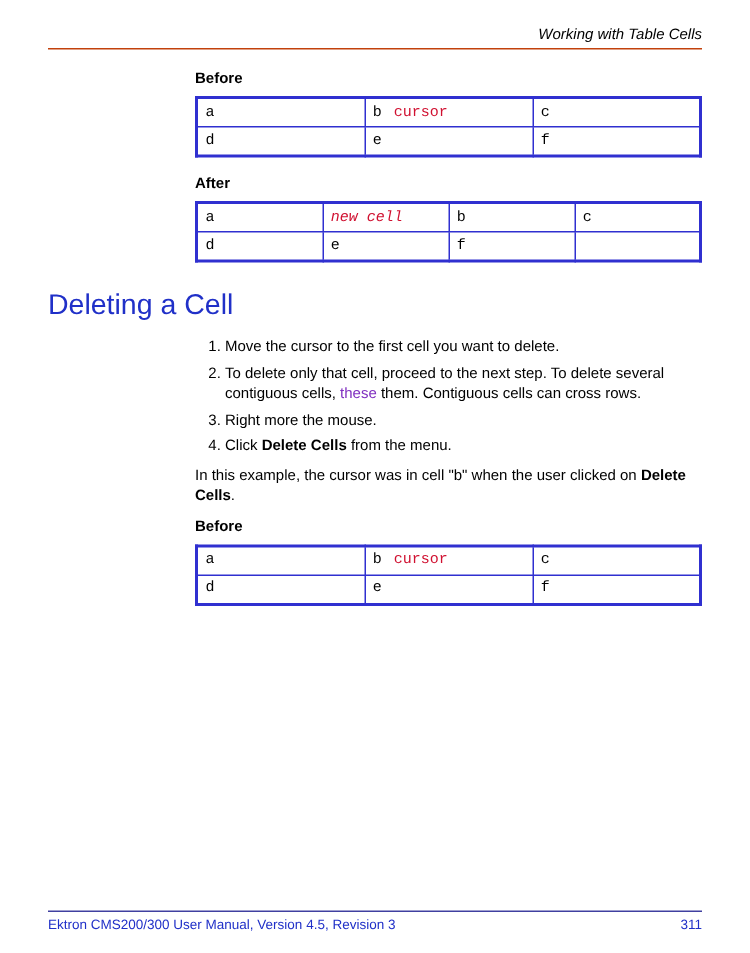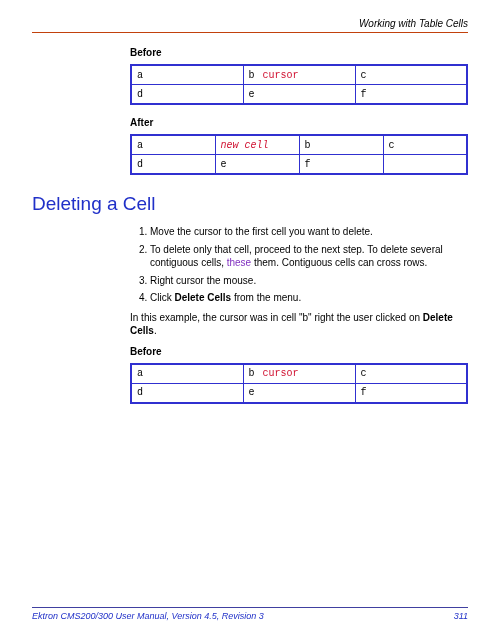--- a/index.html
+++ b/index.html
@@ -81,21 +81,20 @@
     .link {
       color: #8030c0;
     }
     .footer {
       position: absolute;
       bottom: 14px;
       left: 32px;
       right: 32px;
       border-top: 1px solid #4040a0;
       padding-top: 3px;
-      font-style: italic;
       font-size: 9px;
       display: flex;
       justify-content: space-between;
       color: #2030c8;
     }
   </style>
 </head>
 <body>
 
 <div class="page">
@@ -139,27 +138,27 @@
       </table>
   </div>
 
   <h2 class="section">Deleting a Cell</h2>
 
   <div class="content">
 
     <ol>
       <li>Move the cursor to the first cell you want to delete.</li>
       <li>To delete only that cell, proceed to the next step. To delete several contiguous cells, <span class="link">these</span> them. Contiguous cells can cross rows.</li>
-      <li>Right cursor the mouse.</li>
+      <li>Right more the mouse.</li>
       <li>Click <b>Delete Cells</b> from the menu.</li>
     </ol>
 
 
     <div class="body-text">
-      <span>In this example, the cursor was in cell "b" right the user clicked on </span><b>Delete Cells</b><span>.</span>
+      <span>In this example, the cursor was in cell "b" when the user clicked on </span><b>Delete Cells</b><span>.</span>
     </div>
 
     <div class="label">Before</div>
 
     <table class="tbl">
       <tbody>
           <tr>
         <td style="width:33%"><span>a</span></td>
         <td style="width:33%"><span>b</span><span class="cursor">cursor</span></td>
         <td style="width:33%"><span>c</span></td>

